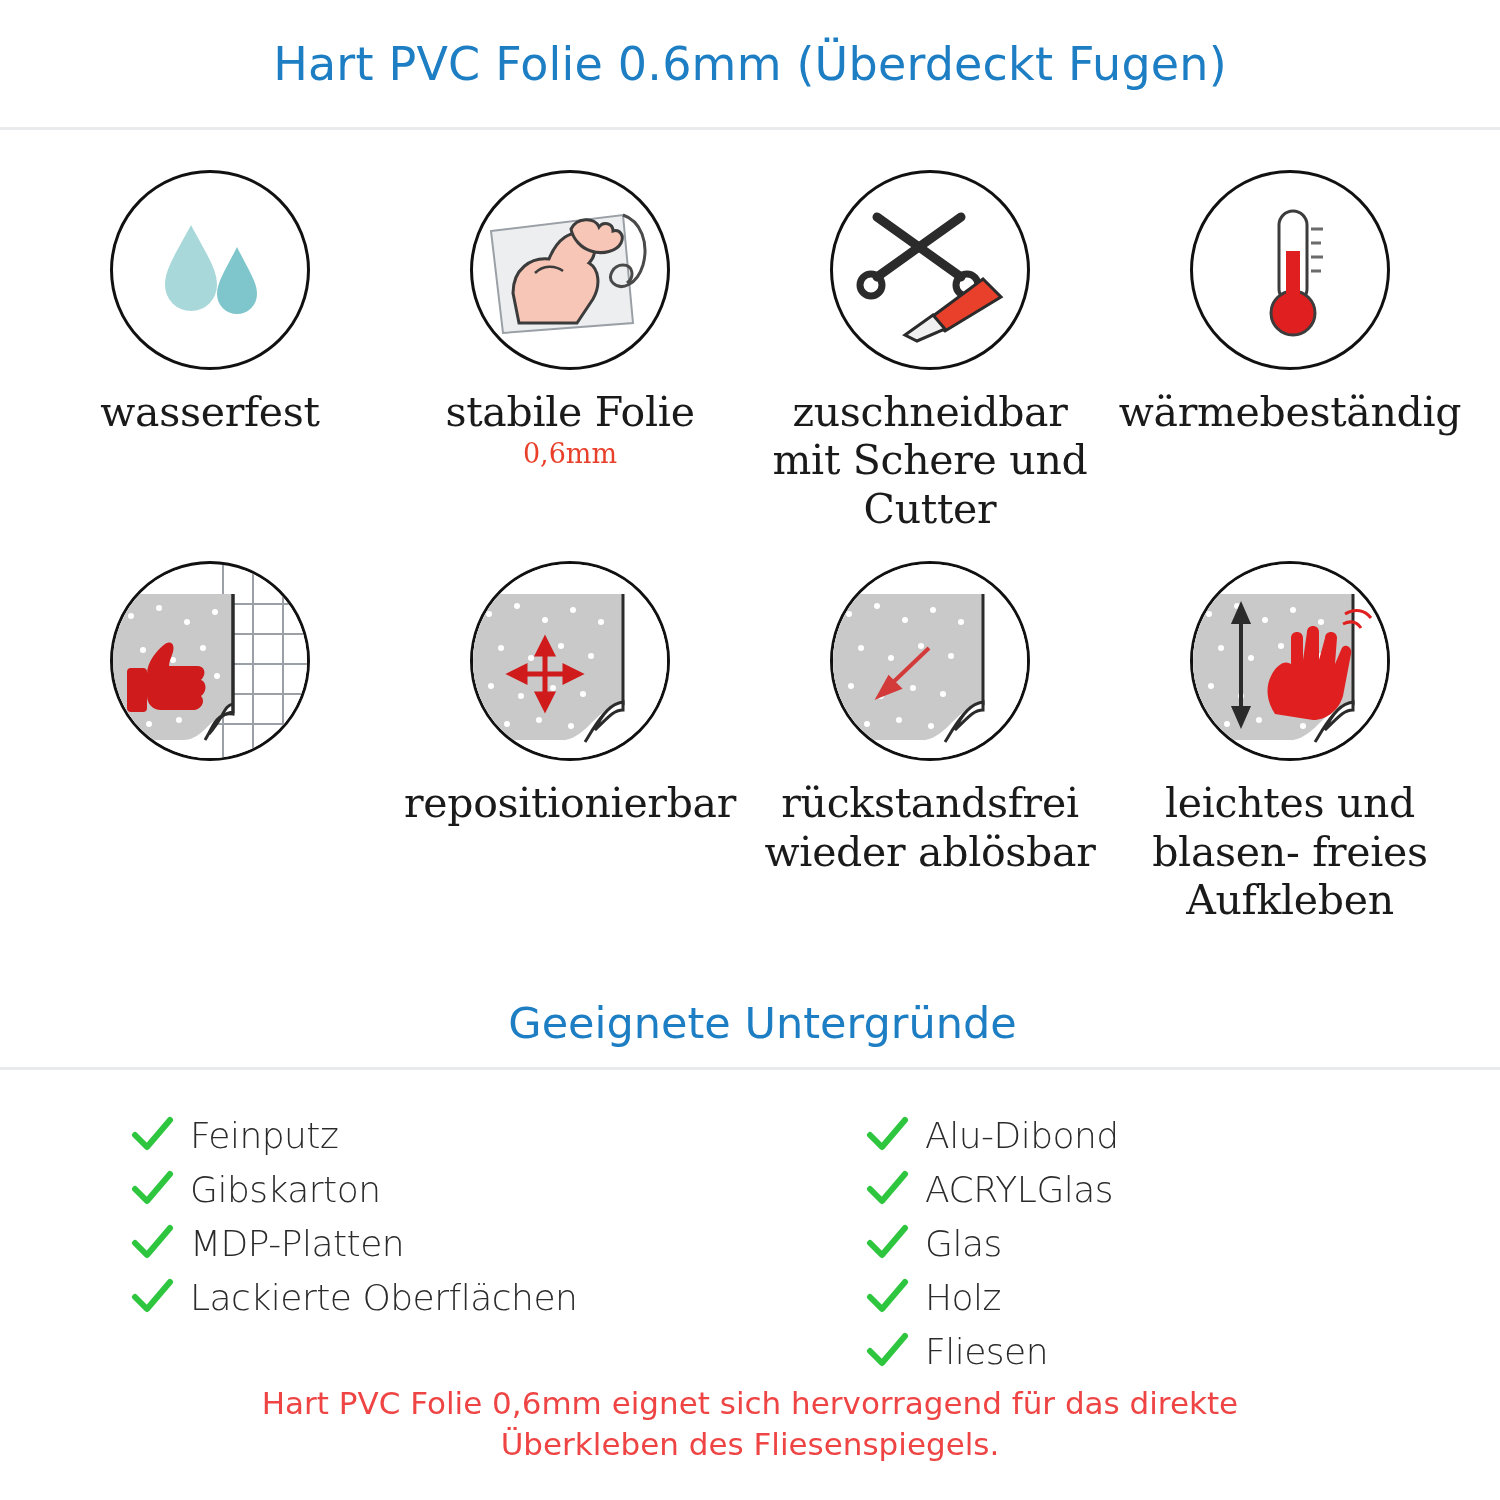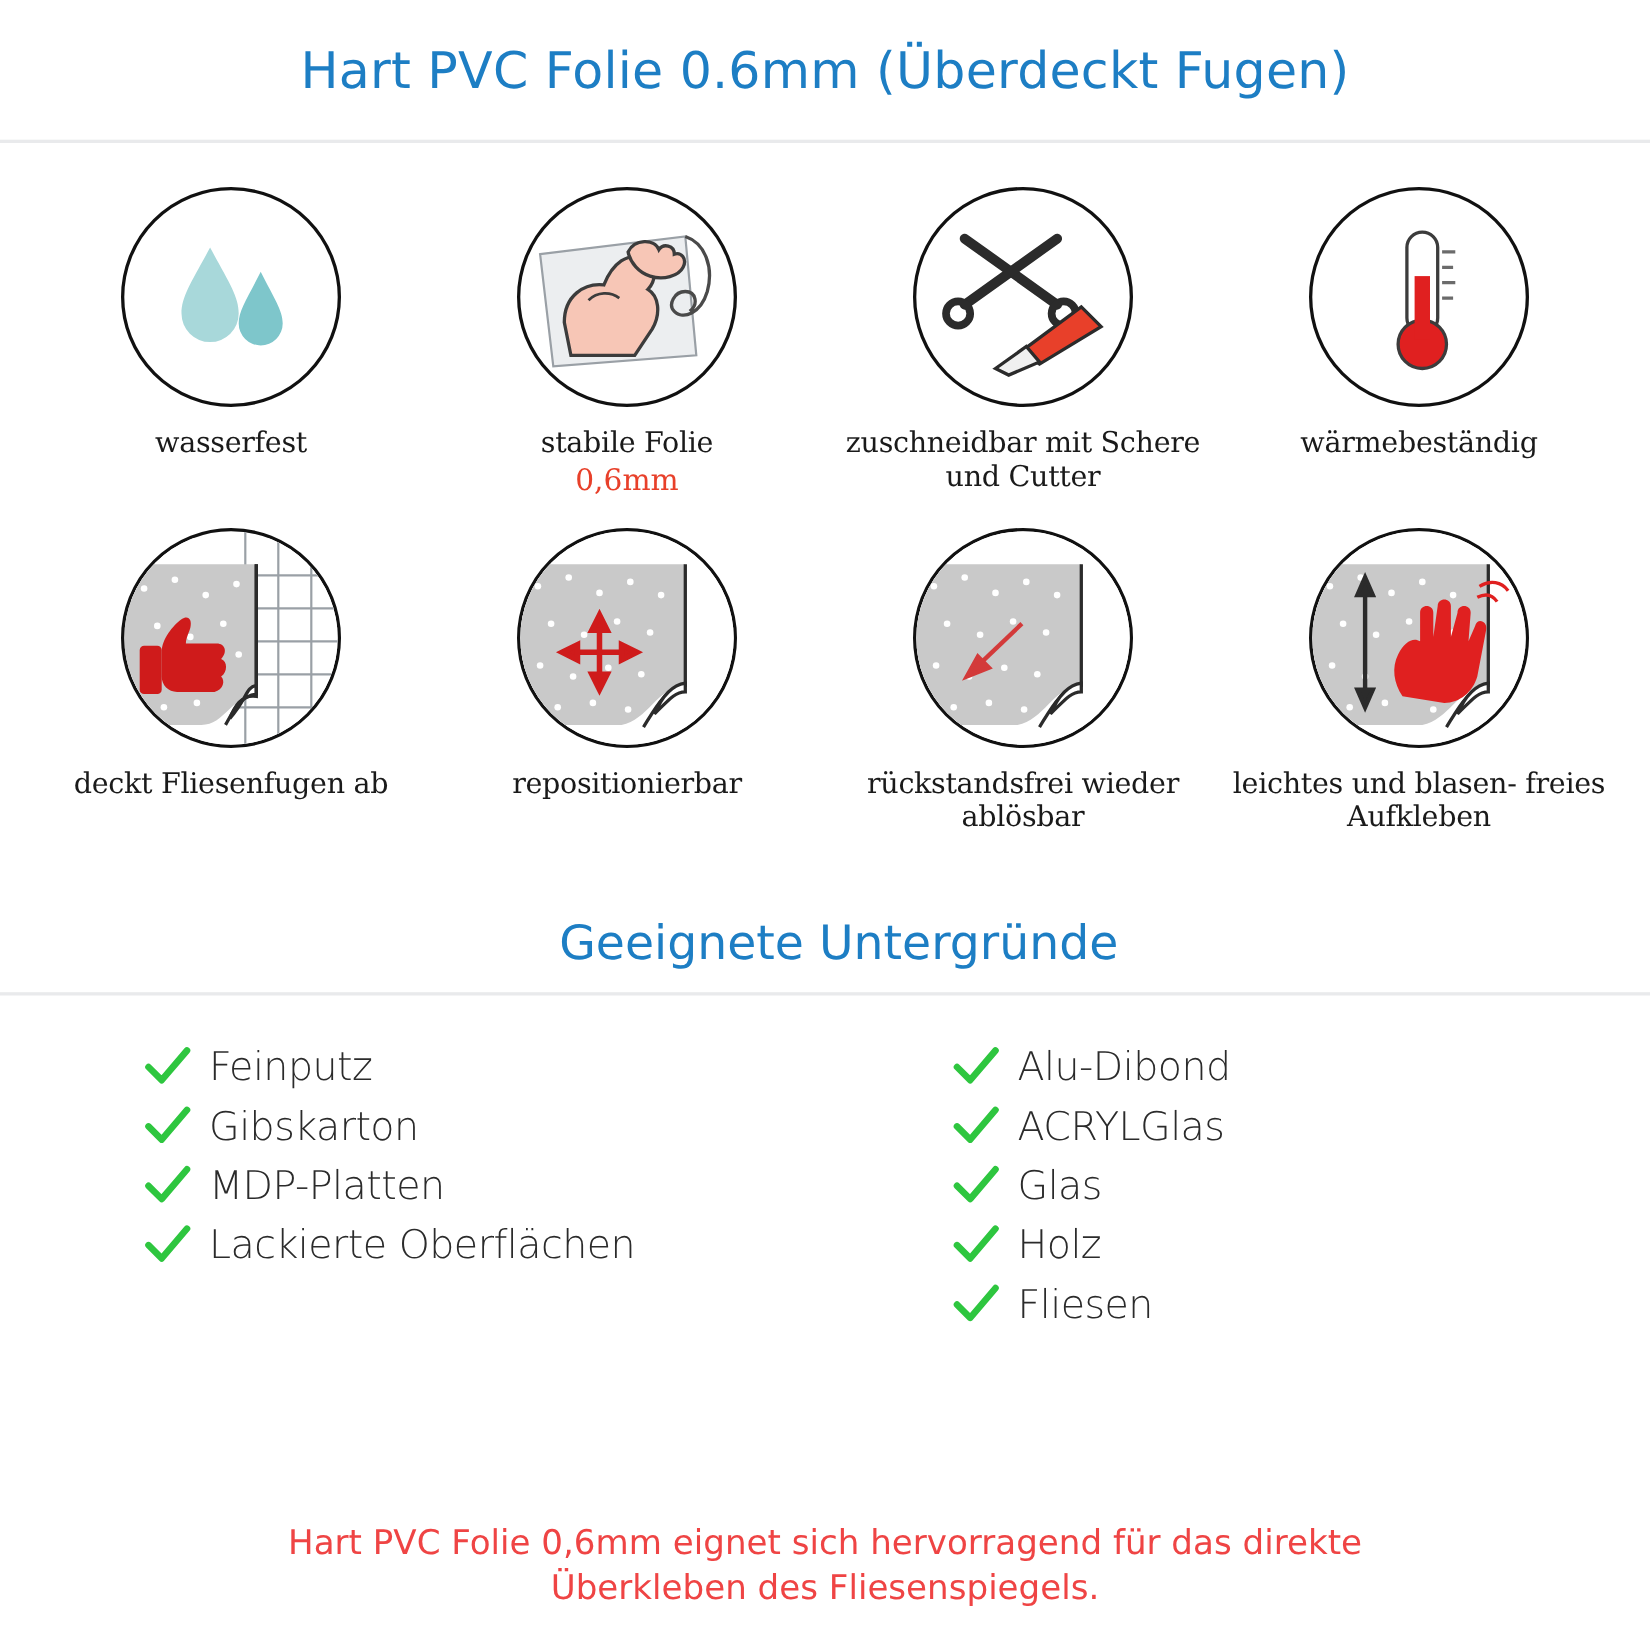--- a/index.html
+++ b/index.html
@@ -51,21 +51,21 @@
     border: 3px solid #111;
     border-radius: 50%;
     position: relative;
     overflow: hidden;
     background: #fff;
   }
   .circle svg { display: block; }
   .feature-label {
     margin-top: 18px;
     text-align: center;
-    font-size: 26px;
+    font-size: 41px;
     color: #1a1a1a;
     font-family: "DejaVu Serif", serif;
     line-height: 1.18;
     letter-spacing: -0.3px;
   }
   .feature-sub {
     margin-top: 2px;
     text-align: center;
     font-size: 27px;
     color: #e8402a;
@@ -229,21 +229,20 @@
                 <circle cx="66" cy="156" r="3"></circle>
               <circle cx="104" cy="112" r="3"></circle>
             </g>
             <path d="M120 30 L120 150 C106 148 100 160 96 170 C112 152 110 142 120 140 Z" fill="#fff" stroke="#2b2b2b" stroke-width="3"></path>
             <path d="M120 30 L120 148 C104 150 98 166 92 176" fill="none" stroke="#2b2b2b" stroke-width="3"></path>
 
             <path d="M34 110 C34 98 44 86 52 80 C58 76 62 80 60 88 C58 94 56 98 56 102 L84 102 C92 102 94 110 88 116 C94 118 94 128 88 132 C92 136 90 144 82 146 L48 146 C40 146 34 140 34 132 Z" fill="#cf1b1b"></path>
             <rect x="14" y="104" width="20" height="44" rx="4" fill="#cf1b1b"></rect>
           </svg>
         </div>
-        <div class="feature-label">deckt Fliesenfugen ab</div>
       </div>
 
       <div class="feature">
         <div class="circle">
           <svg width="200" height="200" viewBox="0 0 200 200">
             <rect x="0" y="0" width="200" height="200" fill="#fff"></rect>
             <path d="M0 30 L150 30 L150 140 C124 142 116 172 92 176 L0 176 Z" fill="#c9c9c9"></path>
             <g fill="#ffffff">
               <circle cx="16" cy="50" r="3"></circle>
                 <circle cx="44" cy="42" r="3"></circle>

